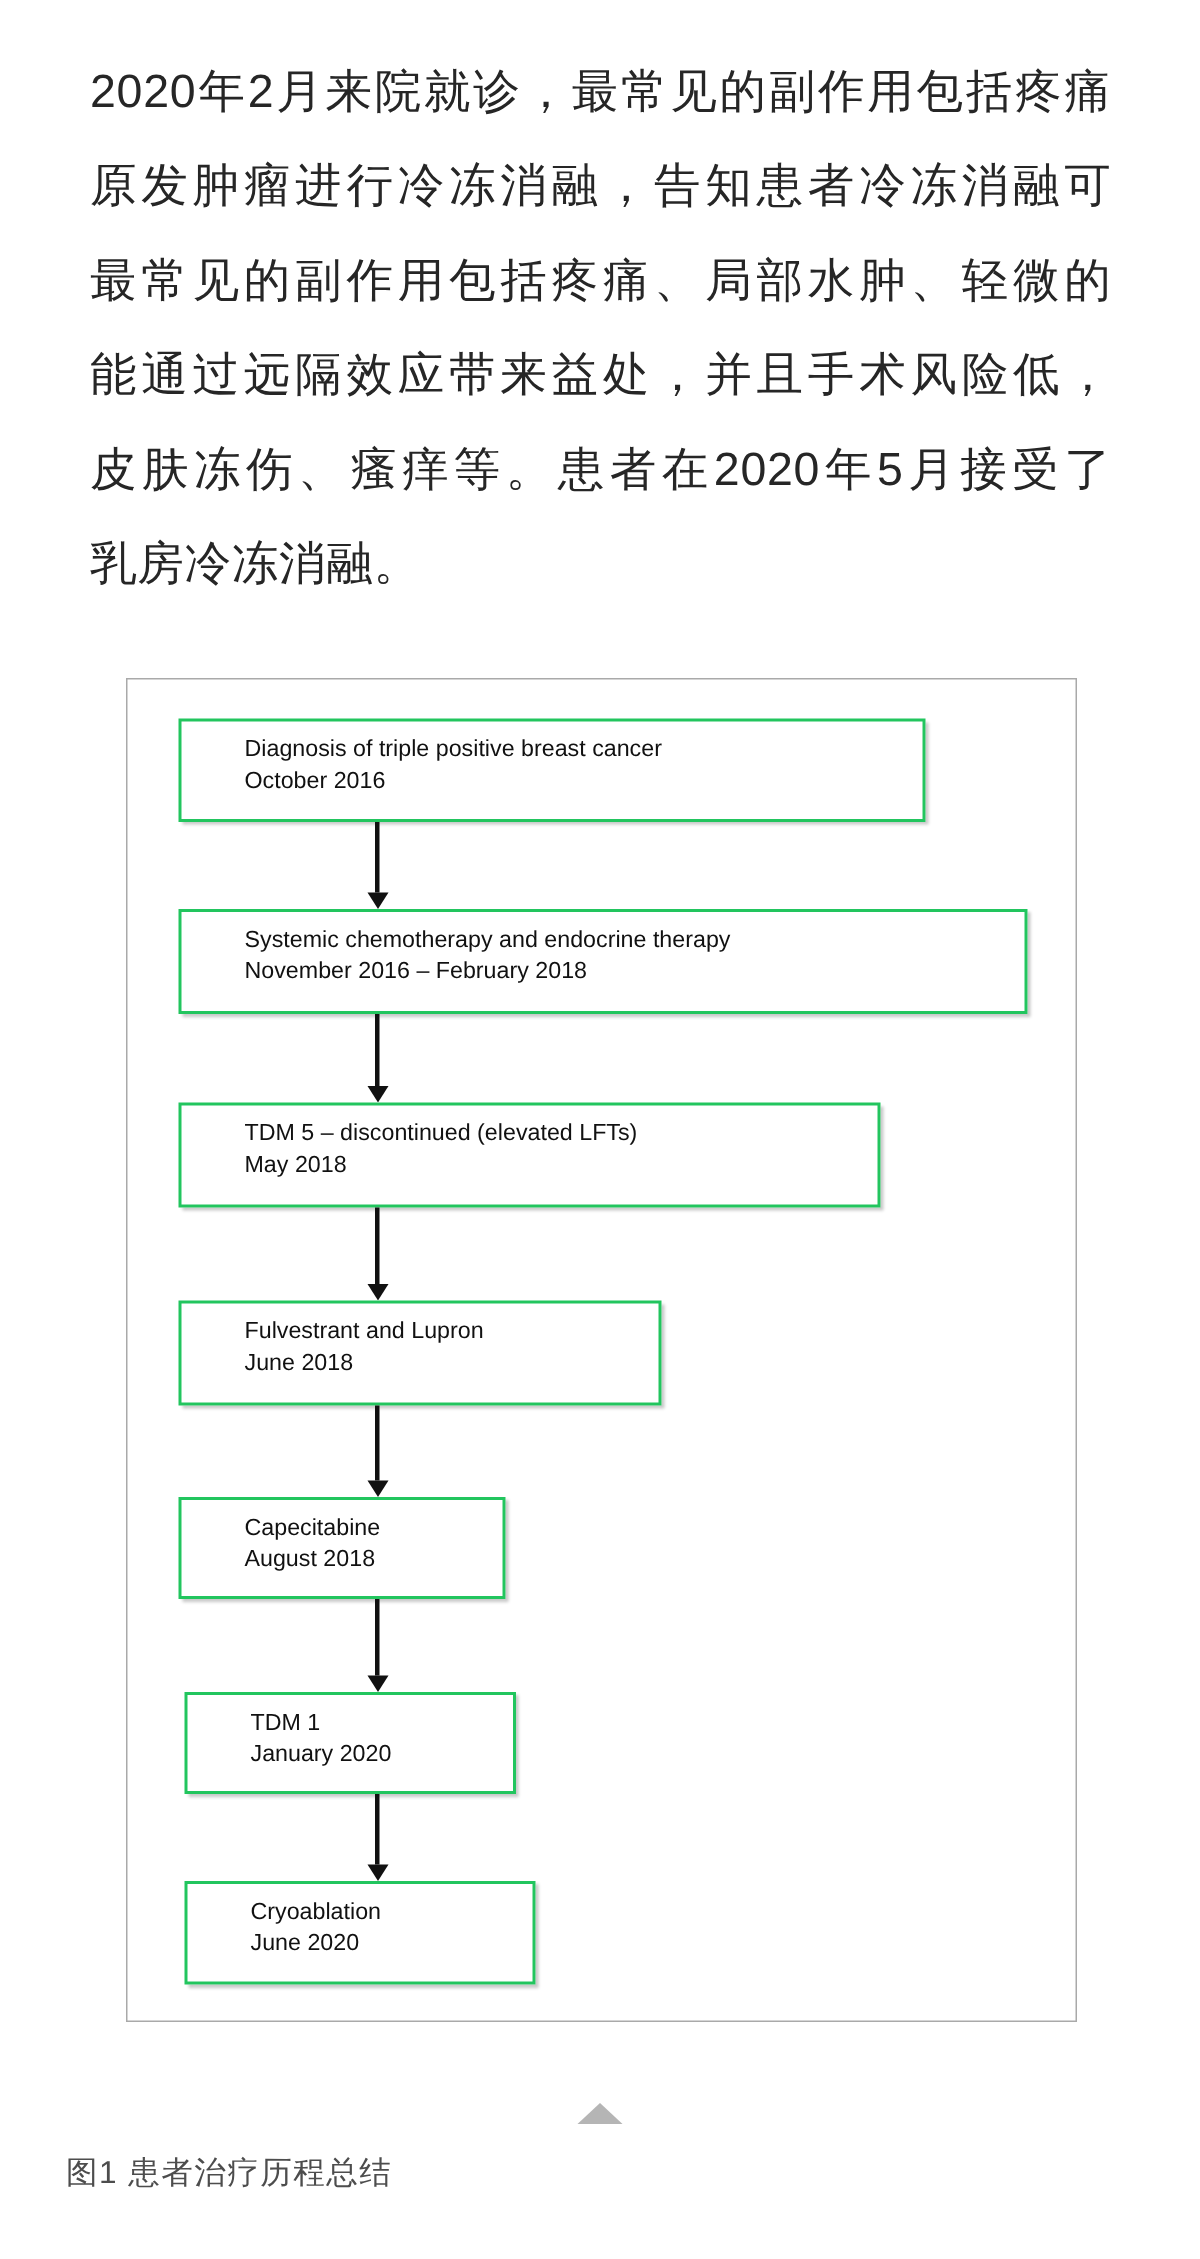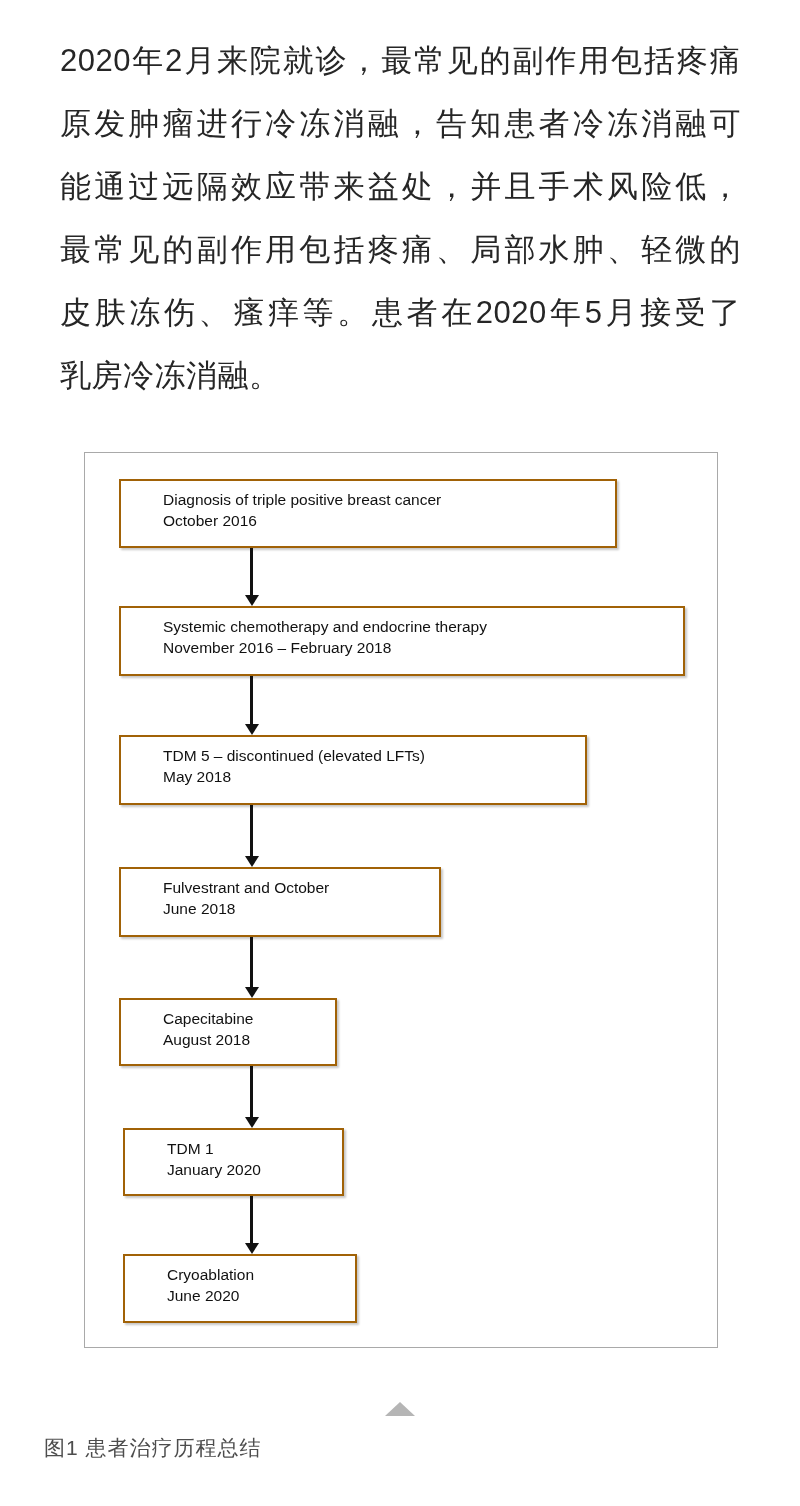--- a/index.html
+++ b/index.html
@@ -34,21 +34,21 @@
     left:84px; top:452px;
     width:632px; height:894px;
     border:1px solid #a9a9a9;
     background:#ffffff;
   }
 
   .step-box {
     position:absolute;
     box-sizing:border-box;
     background:#ffffff;
-    border:2px solid #a16207;
+    border:2px solid #22c55e;
     box-shadow:2px 2px 2px rgba(0,0,0,0.22);
     padding:8px 8px 0 42px;
     font-size:15.5px;
     line-height:21px;
     color:#111111;
   }
   .s1 { left:34px; top:26px;  width:498px; height:69px; }
   .s2 { left:34px; top:153px; width:566px; height:70px; }
   .s3 { left:34px; top:282px; width:468px; height:70px; }
   .s4 { left:34px; top:414px; width:322px; height:70px; }
@@ -101,22 +101,22 @@
   }
 </style>
 </head>
 <body>
 
 <div class="page">
 
   <div class="paragraph">
     <div class="para-line">2020年2月来院就诊，最常见的副作用包括疼痛</div>
     <div class="para-line">原发肿瘤进行冷冻消融，告知患者冷冻消融可</div>
+    <div class="para-line">最常见的副作用包括疼痛、局部水肿、轻微的</div>
     <div class="para-line">能通过远隔效应带来益处，并且手术风险低，</div>
-    <div class="para-line">最常见的副作用包括疼痛、局部水肿、轻微的</div>
     <div class="para-line">皮肤冻伤、瘙痒等。患者在2020年5月接受了</div>
     <div class="para-line last">乳房冷冻消融。</div>
   </div>
 
   <div class="figure-frame">
 
     <div class="step-box s1">
       <div>Diagnosis of triple positive breast cancer</div>
       <div>October 2016</div>
     </div>
@@ -128,21 +128,21 @@
     </div>
     <div class="arrow a2"></div>
 
     <div class="step-box s3">
       <div>TDM 5 – discontinued (elevated LFTs)</div>
       <div>May 2018</div>
     </div>
     <div class="arrow a3"></div>
 
     <div class="step-box s4">
-      <div>Fulvestrant and October</div>
+      <div>Fulvestrant and Lupron</div>
       <div>June 2018</div>
     </div>
     <div class="arrow a4"></div>
 
     <div class="step-box s5">
       <div>Capecitabine</div>
       <div>August 2018</div>
     </div>
     <div class="arrow a5"></div>
 

